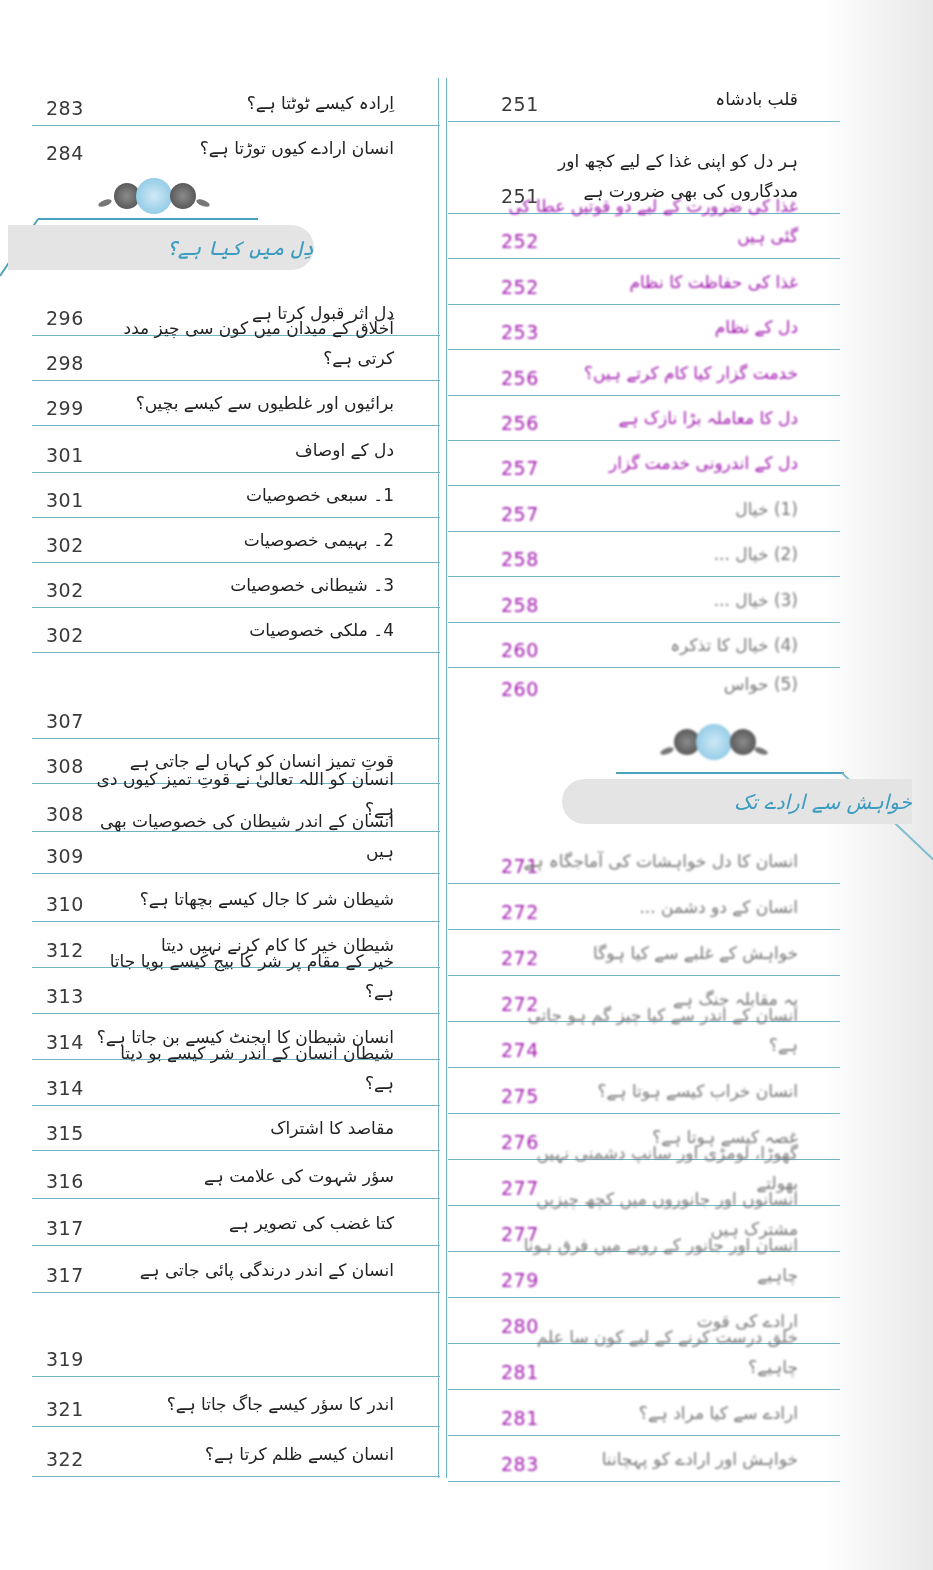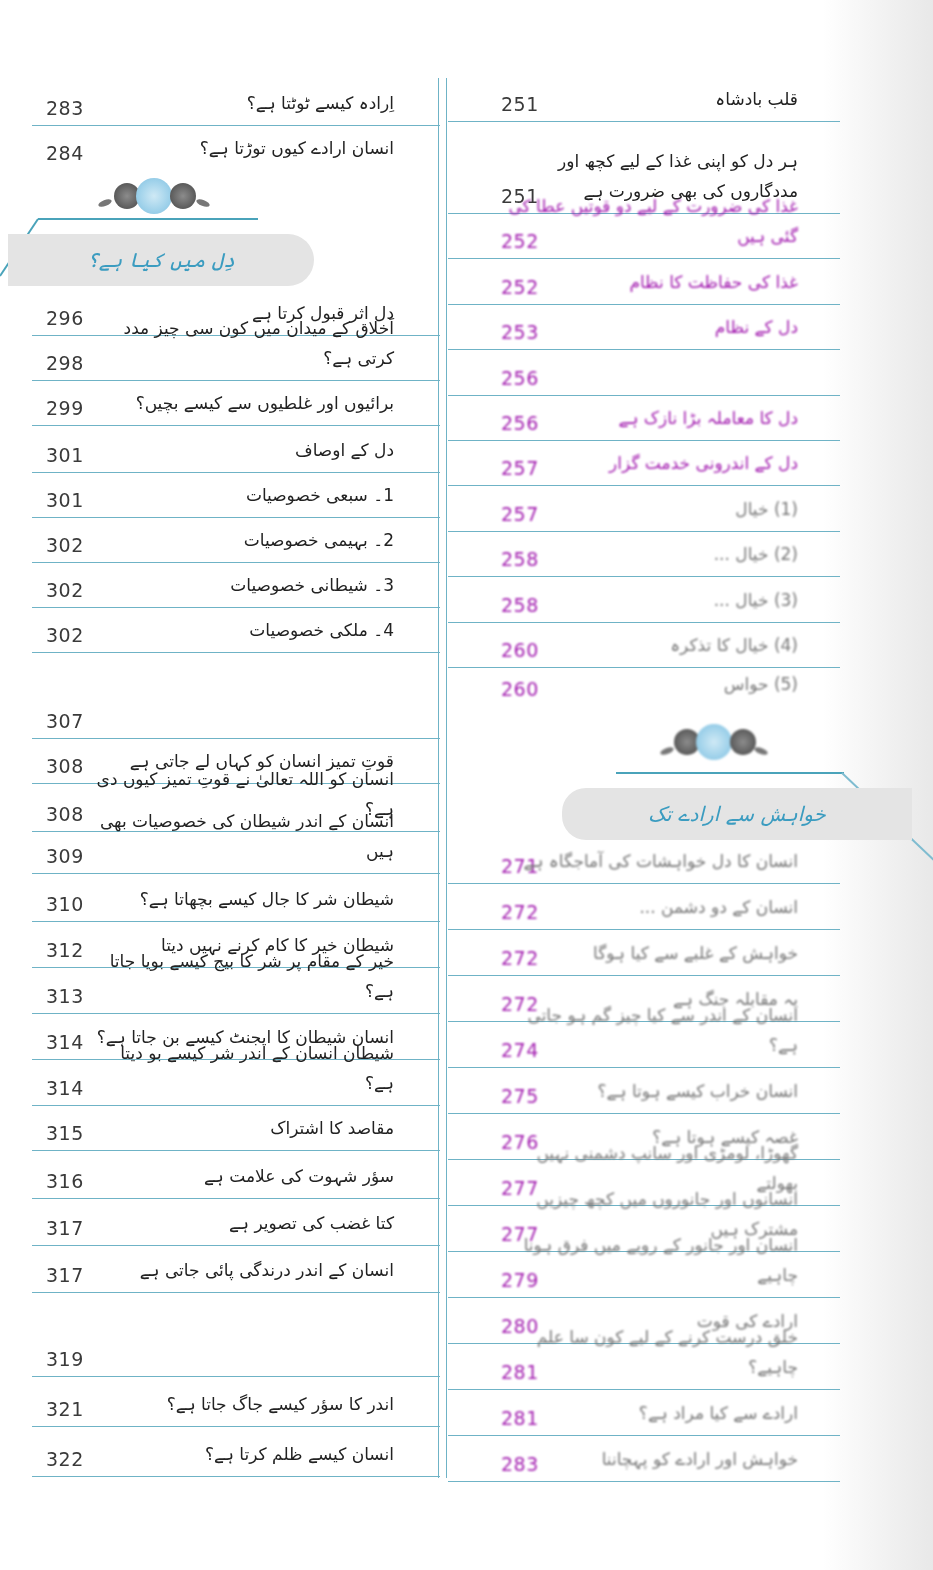--- a/index.html
+++ b/index.html
@@ -53,24 +53,24 @@
   .flower.blue { background: radial-gradient(circle, #cfe9f5 0%, #9ed1ea 60%, #7fbfdf 100%); }
   .flower.grey { background: radial-gradient(circle, #8c8c8c 0%, #5a5a5a 70%, #444 100%); width: 26px; height: 26px; top: 13px; }
   .leaf { position: absolute; width: 14px; height: 6px; background: #777; border-radius: 50%; }
   .section-banner {
     position: relative; height: 66px;
   }
   .section-banner .topline {
     position: absolute; top: 0; height: 0; border-top: 2px solid #4aa3ba;
   }
   .section-banner .pill {
-    position: absolute; top: 16px; height: 52px;
+    position: absolute; top: 7px; height: 45px;
     background: #e4e4e4;
     border-radius: 0 26px 26px 0;
-    display: flex; align-items: center; justify-content: center;
+    display: flex; align-items: center; justify-content: flex-end;
   }
   .section-banner .pill span {
     direction: rtl; color: #3b9cc0; font-size: 20px; font-style: italic;
   }
 </style>
 </head>
 <body>
 
 <div class="page-shade"></div>
 
@@ -217,20 +217,21 @@
   <div class="row blurred" style="height:46px;">
     <span class="page">252</span>
     <span class="title">غذا کی حفاظت کا نظام</span>
   </div>
   <div class="row blurred" style="height:45px;">
     <span class="page">253</span>
     <span class="title">دل کے نظام</span>
   </div>
   <div class="row blurred" style="height:46px;">
     <span class="page">256</span>
+    <span class="title">خدمت گزار کیا کام کرتے ہیں؟</span>
   </div>
   <div class="row blurred" style="height:45px;">
     <span class="page">256</span>
     <span class="title">دل کا معاملہ بڑا نازک ہے</span>
   </div>
   <div class="row blurred" style="height:45px;">
     <span class="page">257</span>
     <span class="title">دل کے اندرونی خدمت گزار</span>
   </div>
   <div class="row blurred blurred2" style="height:46px;">

